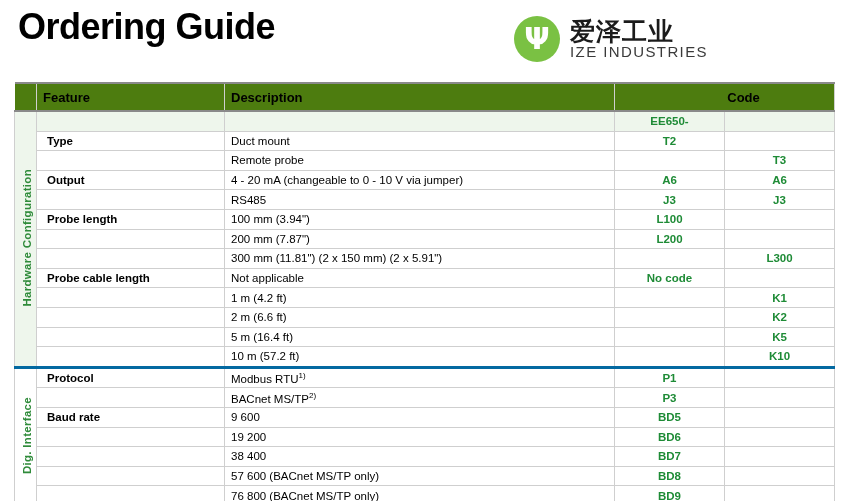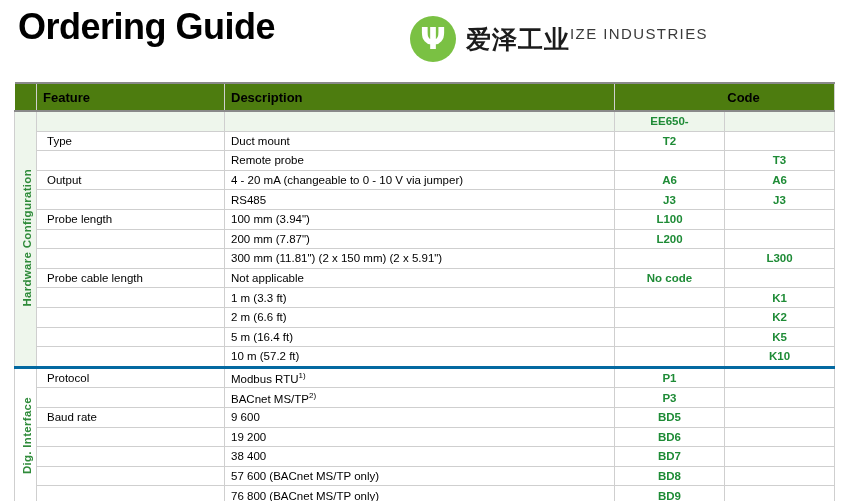--- a/index.html
+++ b/index.html
@@ -54,21 +54,21 @@
     inset: 0;
     color: #ffffff;
     font-size: 30px;
     font-weight: bold;
     line-height: 46px;
     text-align: center;
     font-family: "DejaVu Sans", sans-serif;
   }
   .brand-text {
     display: flex;
-    flex-direction: row;
+    flex-direction: column;
     justify-content: space-between;
     line-height: 1.05;
   }
   .brand-cn {
     font-size: 25px;
     font-weight: bold;
     color: #1b1b1b;
     letter-spacing: 1px;
   }
   .brand-en {
@@ -110,21 +110,21 @@
   }
   .order thead th.code-head {
     text-align: center;
     padding-left: 44px;
   }
   .order thead th.side-head {
     border-left: none;
     border-right: 1px solid #cfcfcf;
   }
   td.feature {
-    font-weight: normal;
+    font-weight: bold;
     padding-left: 10px;
   }
   td.feature.blank { font-weight: normal; }
   td.desc { }
   td.code {
     text-align: center;
     font-weight: bold;
     color: #1e8b36;
   }
   td.model {
@@ -243,21 +243,21 @@
         <td class="code">L300</td>
       </tr>
       <tr>
         <td class="feature">Probe cable length</td>
         <td class="desc">Not applicable</td>
         <td class="code">No code</td>
         <td class="code"></td>
       </tr>
       <tr>
         <td class="feature"></td>
-        <td class="desc">1 m (3.3 ft)</td>
+        <td class="desc">1 m (4.2 ft)</td>
         <td class="code"></td>
         <td class="code">K1</td>
       </tr>
       <tr>
         <td class="feature"></td>
         <td class="desc">2 m (6.6 ft)</td>
         <td class="code"></td>
         <td class="code">K2</td>
       </tr>
       <tr>

